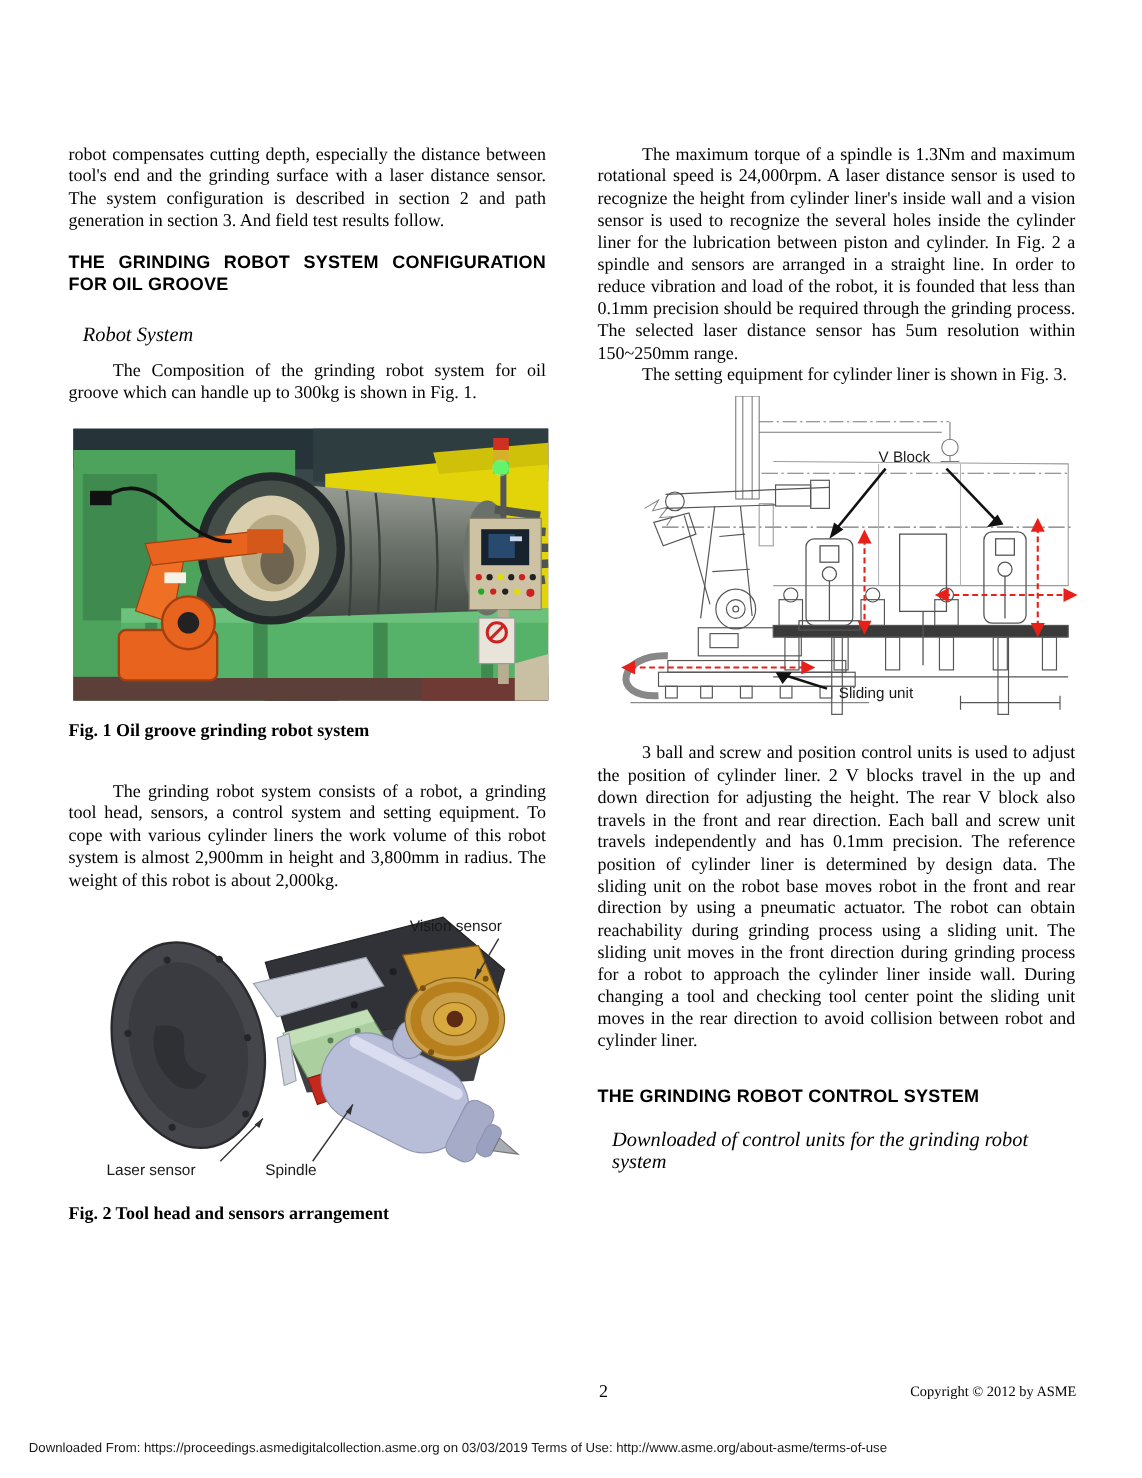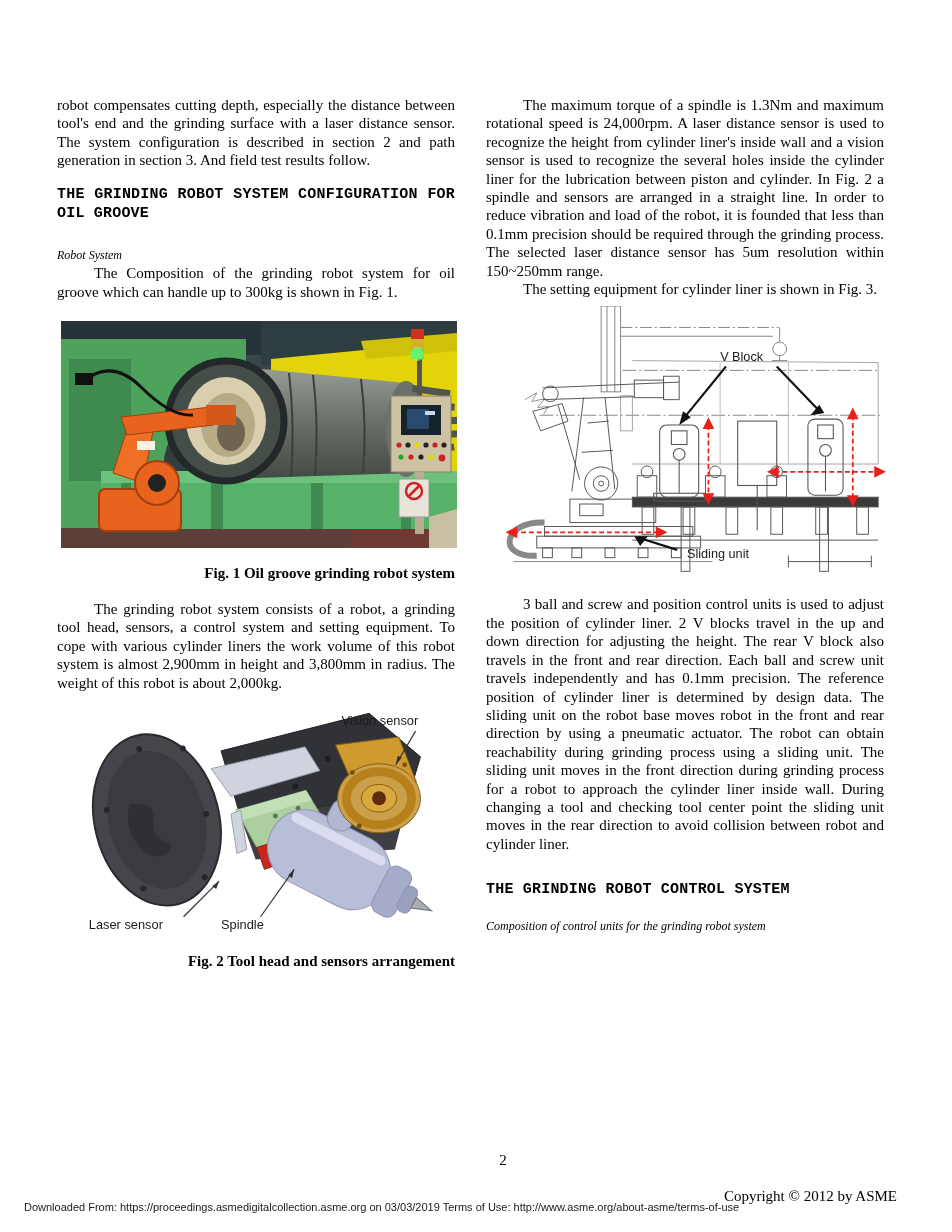--- a/index.html
+++ b/index.html
@@ -1,32 +1,32 @@
 <!DOCTYPE html>
 <html><head>
 <meta charset="utf-8">
 <style>
   html,body{margin:0;padding:0;background:#ffffff;}
   .page{position:relative;width:952px;height:1232px;background:#ffffff;overflow:hidden;
         font-family:"Liberation Serif",serif;color:#000;}
-  .columns{position:absolute;left:57px;top:96px;display:flex;gap:31px;}
+  .columns{position:absolute;left:57px;top:120px;display:flex;gap:43px;}
   .col{display:block;}
   .col-left{width:398px;}
   .col-right{width:398px;}
   p.body{margin:0;text-align:justify;font-size:15px;line-height:18.4px;}
   p.indent{text-indent:37px;}
-  h2.sans{font-family:Liberation Mono, monospace;font-size:15px;line-height:19.6px;
+  h2.sans{font-family:Liberation Sans, sans-serif;font-size:15px;line-height:19.6px;
           font-weight:bold;margin:0;text-align:justify;letter-spacing:.2px;}
-  .subhead{font-style:italic;font-size:12px;line-height:18.4px;margin:0;}
+  .subhead{font-style:italic;font-size:17px;line-height:18.4px;margin:12px;}
   figure{margin:0;}
-  .caption{font-weight:bold;text-align:right;font-size:15px;line-height:18px;margin:0;}
+  .caption{font-weight:bold;text-align:left;font-size:15px;line-height:18px;margin:0;}
   svg{display:block;}
   .fig-label{font-family:"Liberation Sans",sans-serif;font-size:13px;fill:#1a1a1a;}
   .pageno{position:absolute;left:468px;top:1152px;width:70px;text-align:center;font-size:15px;}
-  .copyright{position:absolute;right:55px;top:1188px;font-size:15px;}
+  .copyright{position:absolute;right:55px;top:1152px;font-size:12px;}
   .download{position:absolute;left:24px;top:1201px;font-family:"Liberation Sans",sans-serif;
             font-size:11px;color:#1a1a1a;white-space:nowrap;}
 </style>
 </head>
 <body>
 
 <div class="page">
   <div class="columns">
 
     <div class="col col-left">
@@ -125,21 +125,21 @@
             <rect x="354" y="151" width="9" height="62" fill="#b7ad90"></rect>
             <rect x="338" y="158" width="30" height="38" fill="#e8e4da" stroke="#999"></rect>
             <circle cx="353" cy="170" r="8" fill="none" stroke="#c22" stroke-width="2.5"></circle>
             <line x1="347" y1="176" x2="359" y2="164" stroke="#c22" stroke-width="2.5"></line>
             <polygon points="368,196 396,188 396,227 368,227" fill="#c9bfa2"></polygon>
           </g>
         </svg>
         <figcaption class="caption" style="margin-top:16px">Fig. 1 Oil groove grinding robot system</figcaption>
       </figure>
 
-      <p class="body indent" style="margin-top:18px">The grinding robot system consists of a robot, a grinding tool head, sensors, a control system and setting equipment. To cope with various cylinder liners the work volume of this robot system is almost 2,900mm in height and 3,800mm in radius. The weight of this robot is about 2,000kg.</p>
+      <p class="body indent" style="margin-top:33px">The grinding robot system consists of a robot, a grinding tool head, sensors, a control system and setting equipment. To cope with various cylinder liners the work volume of this robot system is almost 2,900mm in height and 3,800mm in radius. The weight of this robot is about 2,000kg.</p>
 
 
       <figure style="margin-top:6px">
         <svg width="385" height="240" viewBox="0 0 390 240" style="margin-left:16px">
           <rect x="0" y="0" width="390" height="240" fill="#ffffff"></rect>
 
           <g transform="rotate(-14 85 122)">
             <ellipse cx="85" cy="122" rx="63" ry="88" fill="#45464b" stroke="#2a2a2e" stroke-width="2"></ellipse>
             <ellipse cx="85" cy="122" rx="49" ry="71" fill="#3a3b40"></ellipse>
             <path d="M62,100 q-14,26 4,52 q16,14 28,-2 q-20,-10 -12,-30 q6,-18 -20,-20z" fill="#2f3034"></path>
@@ -327,20 +327,20 @@
           </g>
           <text class="fig-label" x="240" y="56">V Block</text>
           <text class="fig-label" x="206" y="258">Sliding unit</text>
         </svg>
       </figure>
 
       <p class="body indent" style="margin-top:11px">3 ball and screw and position control units is used to adjust the position of cylinder liner. 2 V blocks travel in the up and down direction for adjusting the height. The rear V block also travels in the front and rear direction. Each ball and screw unit travels independently and has 0.1mm precision. The reference position of cylinder liner is determined by design data. The sliding unit on the robot base moves robot in the front and rear direction by using a pneumatic actuator. The robot can obtain reachability during grinding process using a sliding unit. The sliding unit moves in the front direction during grinding process for a robot to approach the cylinder liner inside wall. During changing a tool and checking tool center point the sliding unit moves in the rear direction to avoid collision between robot and cylinder liner.</p>
 
       <h2 class="sans" style="margin-top:27px">THE GRINDING ROBOT CONTROL SYSTEM</h2>
 
-      <p class="subhead" style="margin-top:17px">Composition of control units for the grinding robot system</p>
+      <p class="subhead" style="margin-top:17px">Downloaded of control units for the grinding robot system</p>
     </div>
   </div>
 
   <div class="pageno">2</div>
   <div class="copyright">Copyright © 2012 by ASME</div>
   <div class="download">Downloaded From: https://proceedings.asmedigitalcollection.asme.org on 03/03/2019 Terms of Use: http://www.asme.org/about-asme/terms-of-use</div>
 </div>
 
 </body></html>

